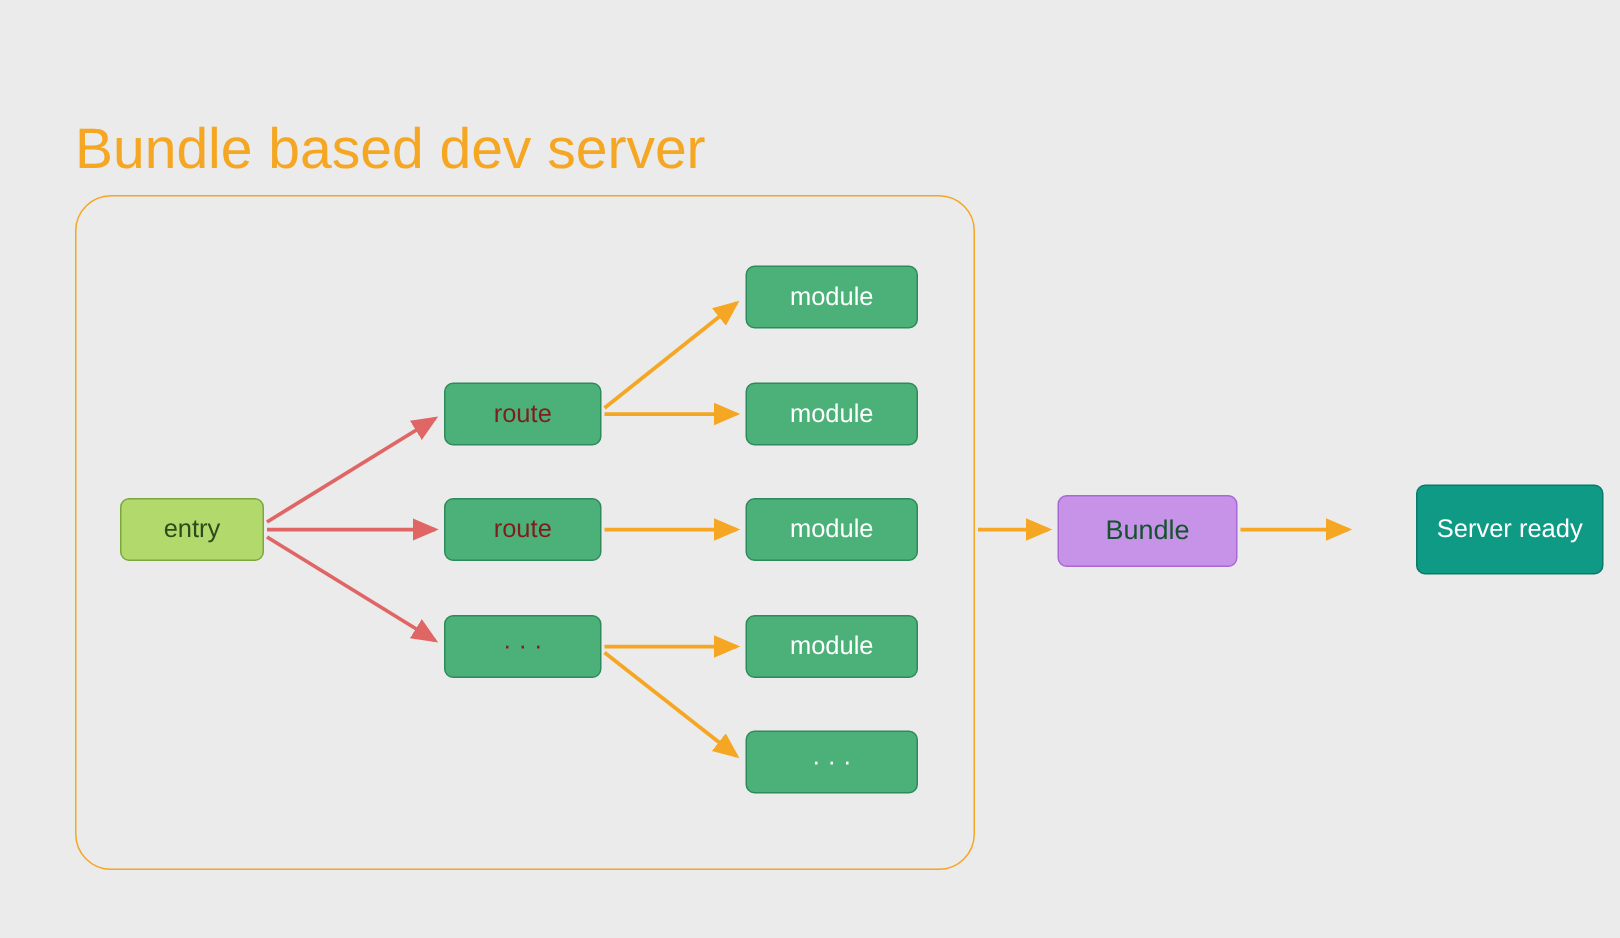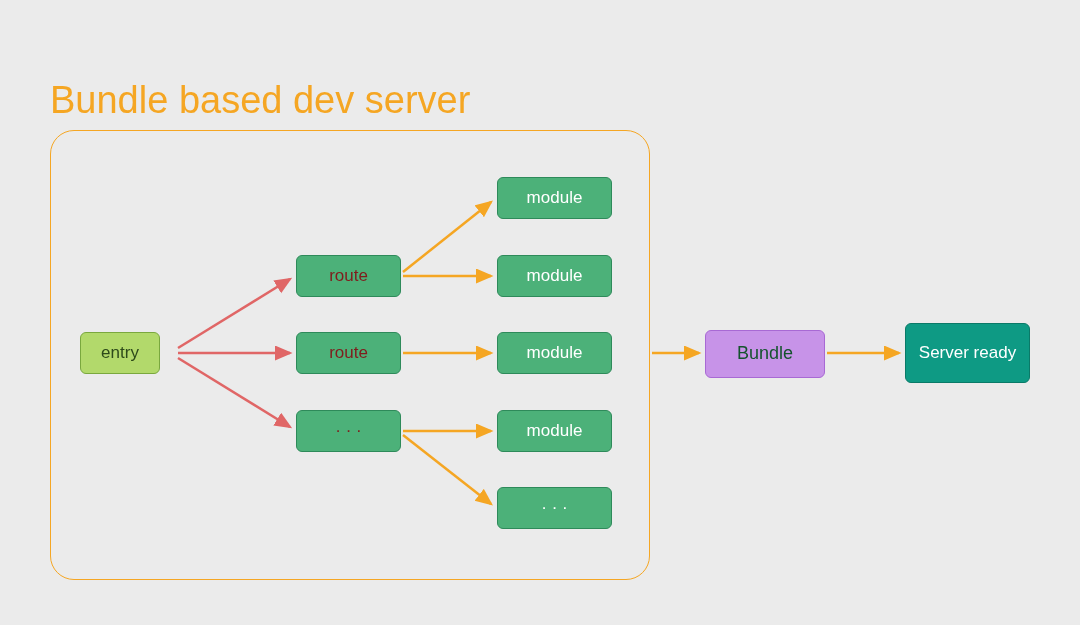--- a/index.html
+++ b/index.html
@@ -35,21 +35,21 @@
       align-items: center;
       justify-content: center;
       border-radius: 6px;
       font-size: 17px;
       text-align: right;
       line-height: 1.2;
     }
     .entry-box {
       top: 332px;
       left: 80px;
-      width: 80px;
+      width: 96px;
       height: 42px;
       background: #b2d96b;
       border: 1.5px solid #7aa83e;
       color: #2d4a1a;
     }
     .route-box {
       width: 105px;
       height: 42px;
       background: #4cb179;
       border: 1.5px solid #2e8a5a;
@@ -77,21 +77,21 @@
       left: 705px;
       width: 120px;
       height: 48px;
       background: #c793e8;
       border: 1.5px solid #a869d4;
       color: #14532d;
       font-size: 18px;
     }
     .server-box {
       top: 323px;
-      left: 905px;
+      left: 944px;
       width: 125px;
       height: 60px;
       background: #0e9a84;
       border: 1.5px solid #0a7a68;
       color: #ffffff;
       font-size: 17px;
     }
     svg.arrows {
       position: absolute;
       top: 0;

